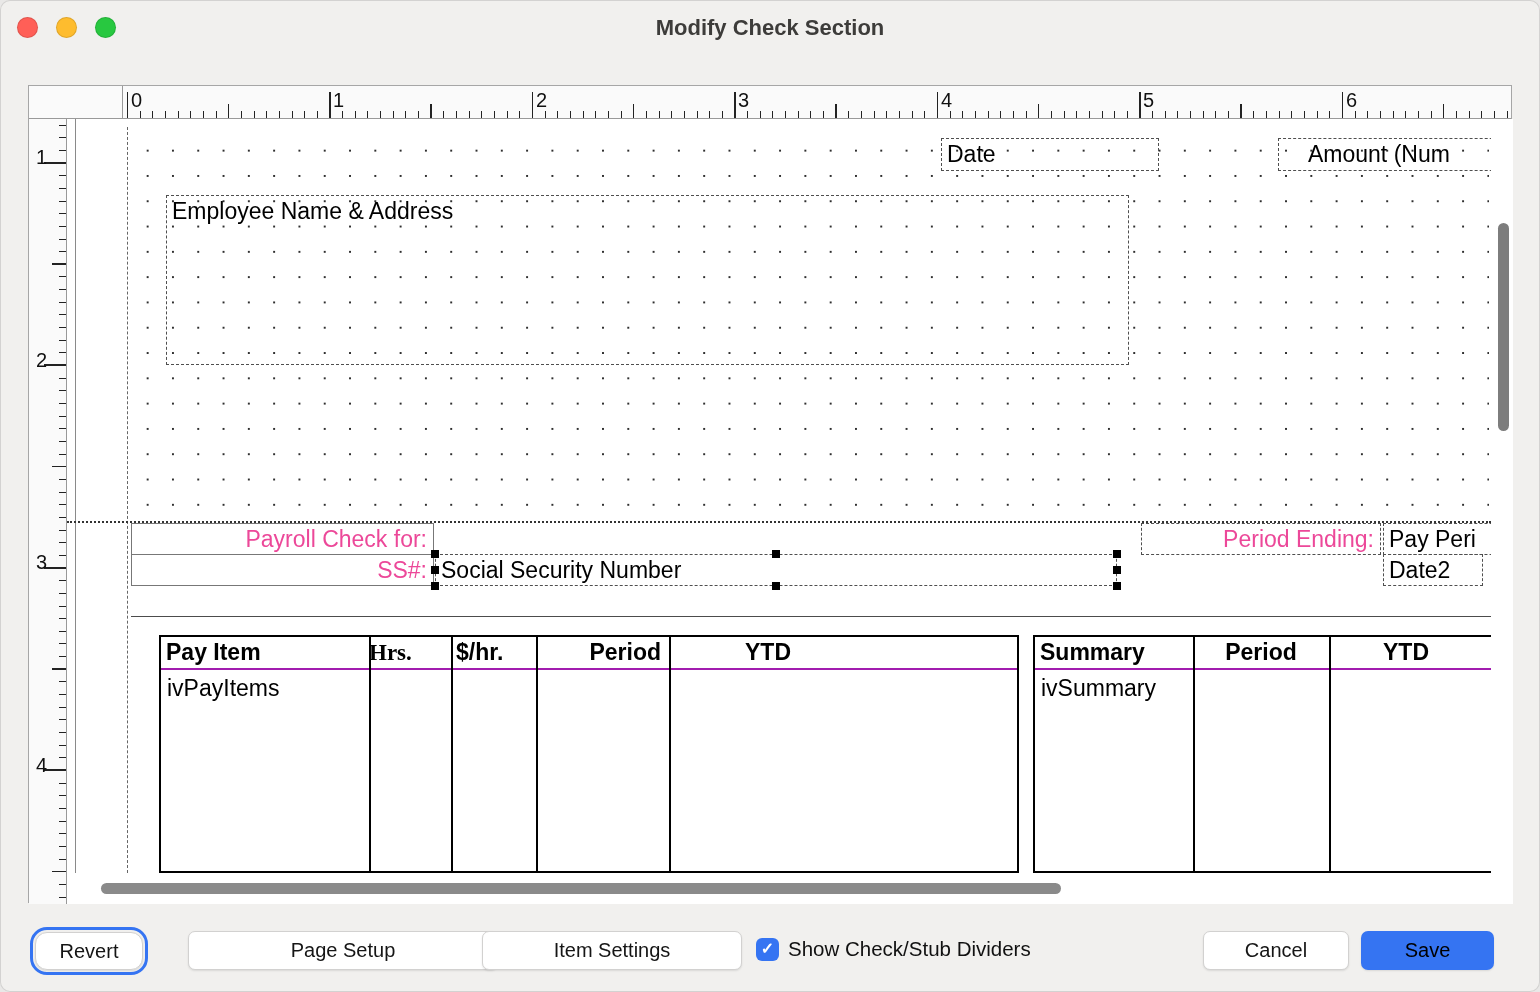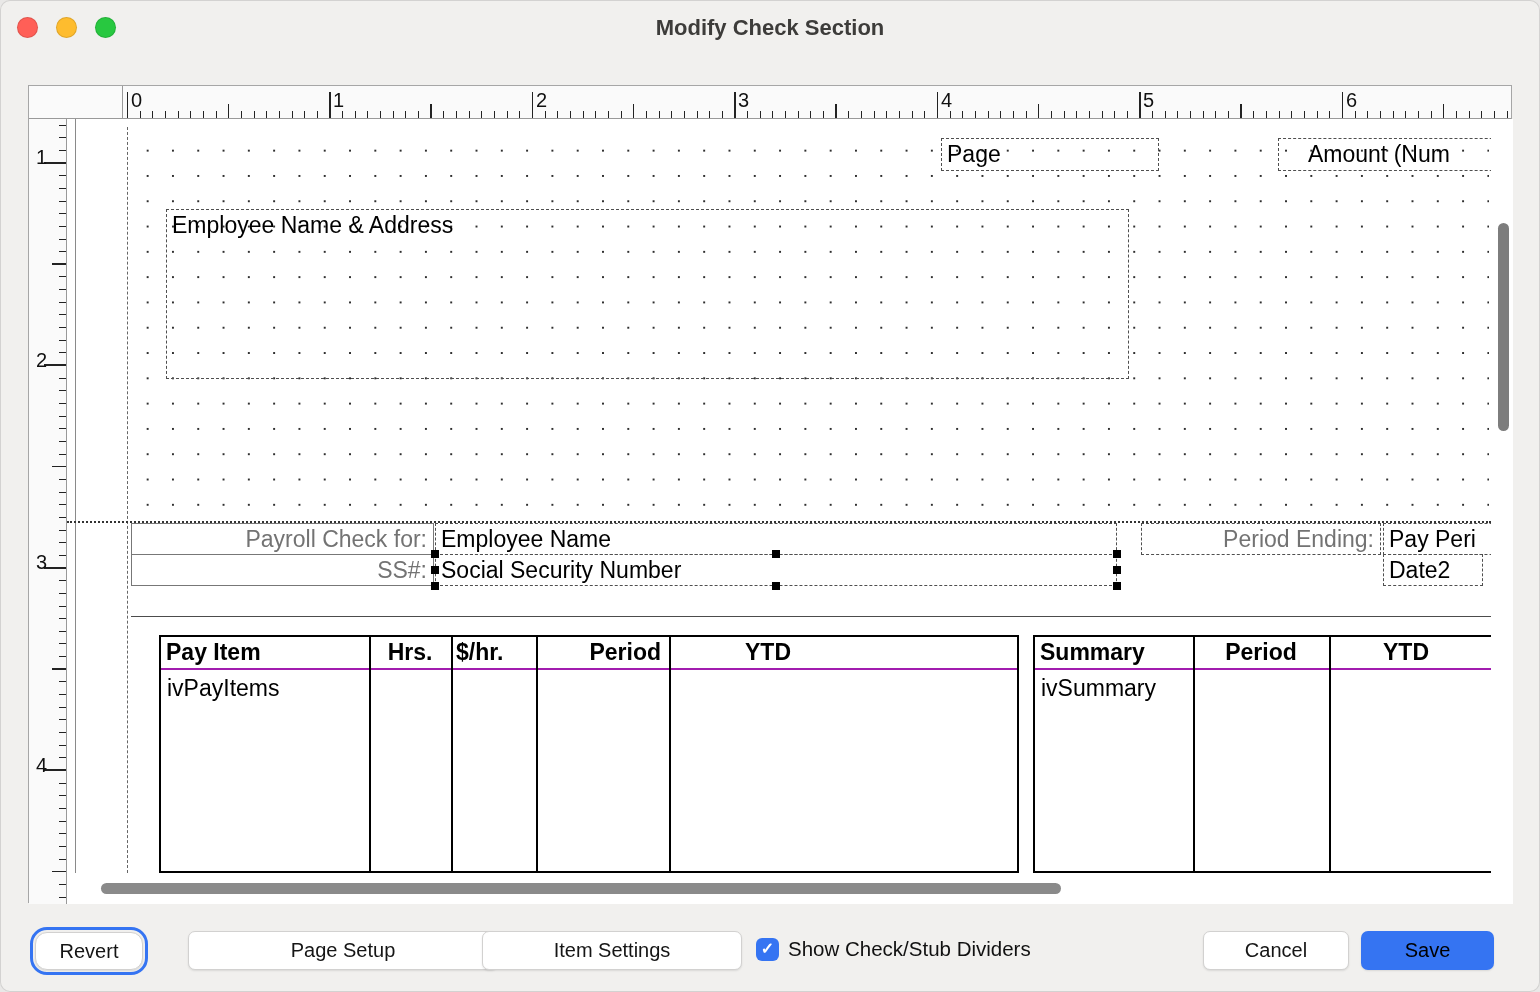--- a/index.html
+++ b/index.html
@@ -50,25 +50,25 @@
   .margin-line { position:absolute; left:60px; top:8px; width:0;   height:746px; border-left:1px dashed #666; }
   .dotgrid { position:absolute; left:61px; top:10px; width:1361px; height:393px;
     background-image:radial-gradient(circle, #2e2e2e 1.1px, transparent 1.45px);
     background-size:25.3px 25.3px; background-position:7px 9px; }
 
   .field { position:absolute; border:1.5px dashed #4f4f4f; font-size:23px; color:#000; }
   .field > span { display:block; padding:2px 5px; white-space:nowrap; }
   .f-date    { left:874px;  top:19px; width:218px; height:33px; }
   .f-amount  { left:1211px; top:19px; width:245px; height:33px; }
   .f-amount > span { padding-left:29px; }
-  .f-emp-addr{ left:99px;   top:90px; width:963px; height:170px; }
+  .f-emp-addr{ left:99px;   top:76px; width:963px; height:170px; }
 
   .check-stub-divider { position:absolute; left:0; top:402px; width:1424px; height:0; border-top:2px dotted #333; }
 
-  .labelbox { position:absolute; border:1px solid #777; font-size:23px; color:#737373; }
+  .labelbox { position:absolute; border:1px solid #777; font-size:23px; color:#ec4899; }
   .labelbox > span { display:block; padding:2px 6px; text-align:right; white-space:nowrap; }
   .labelbox.dashed { border:1.5px dashed #4f4f4f; }
   .lb-payroll { left:64px;   top:404px; width:303px; height:32px; }
   .lb-ss      { left:64px;   top:435px; width:303px; height:32px; }
   .lb-period  { left:1074px; top:404px; width:240px; height:32px; }
   .lb-chkdate { left:1074px; top:435px; width:240px; height:32px; }
   .f-ename    { left:368px;  top:404px; width:682px; height:32px; }
   .f-ssn      { left:368px;  top:435px; width:682px; height:32px; }
   .f-payperiod{ left:1316px; top:404px; width:140px; height:32px; }
   .f-date2    { left:1316px; top:435px; width:100px; height:32px; }
@@ -76,21 +76,21 @@
   .handle { position:absolute; width:8px; height:8px; background:#000; }
 
   .stub-line { position:absolute; left:64px; top:497px; width:1360px; height:1px; background:#4c4c4c; }
 
   
   .dtable { position:absolute; border:2px solid #000; background:#fff; font-size:23px; color:#000; }
   .paytable { left:92px;  top:516px; width:860px; height:238px; }
   .sumtable { left:966px; top:516px; width:462px; height:238px; }
   .thead { display:flex; height:33px; border-bottom:2px solid #a21caf; font-weight:700; }
   .thead .c { line-height:31px; overflow:hidden; white-space:nowrap; }
-  .paytable .c1{width:208px;padding-left:5px;} .paytable .c2{width:82px;text-align:center;}
+  .paytable .c1{width:208px;padding-left:5px;} .paytable .c2{width:82px;text-align:left;font-family:Liberation Serif, serif;}
   .paytable .c3{width:85px;padding-left:5px;}  .paytable .c4{width:133px;text-align:right;padding-right:8px;}
   .paytable .c5{flex:1;text-align:center;padding-right:150px;}
   .sumtable .s1{width:158px;padding-left:5px;} .sumtable .s2{width:136px;text-align:center;}
   .sumtable .s3{flex:1;text-align:center;padding-right:10px;}
   .colline { position:absolute; top:0; bottom:0; width:2px; background:#000; }
   .cellval { position:absolute; left:6px; top:38px; white-space:nowrap; }
 
   
   .gutter-right  { position:absolute; right:0; top:0; width:22px; height:100%; background:#fff; }
   .gutter-bottom { position:absolute; left:0; bottom:0; width:100%; height:31px; background:#fff; }
@@ -146,36 +146,33 @@
       <span class="vnum" style="top:432px">3</span>
       <span class="vnum" style="top:635px">4</span>
     </div>
 
     <div class="viewport">
       <div class="page-edge"></div>
       <div class="margin-line"></div>
       <div class="dotgrid"></div>
 
       <div class="field f-date">
-        <span>Page</span>
+        <span>Date</span>
       </div>
       <div class="field f-amount">
         <span>Amount (Num</span>
       </div>
       <div class="field f-emp-addr">
         <span>Employee Name &amp; Address</span>
       </div>
 
       <div class="check-stub-divider"></div>
 
       <div class="labelbox lb-payroll">
         <span>Payroll Check for:</span>
-      </div>
-      <div class="field f-ename">
-        <span>Employee Name</span>
       </div>
       <div class="labelbox lb-ss">
         <span>SS#:</span>
       </div>
       <div class="field f-ssn">
         <span>Social Security Number</span>
       </div>
       <div class="labelbox dashed lb-period">
         <span>Period Ending:</span>
       </div>

